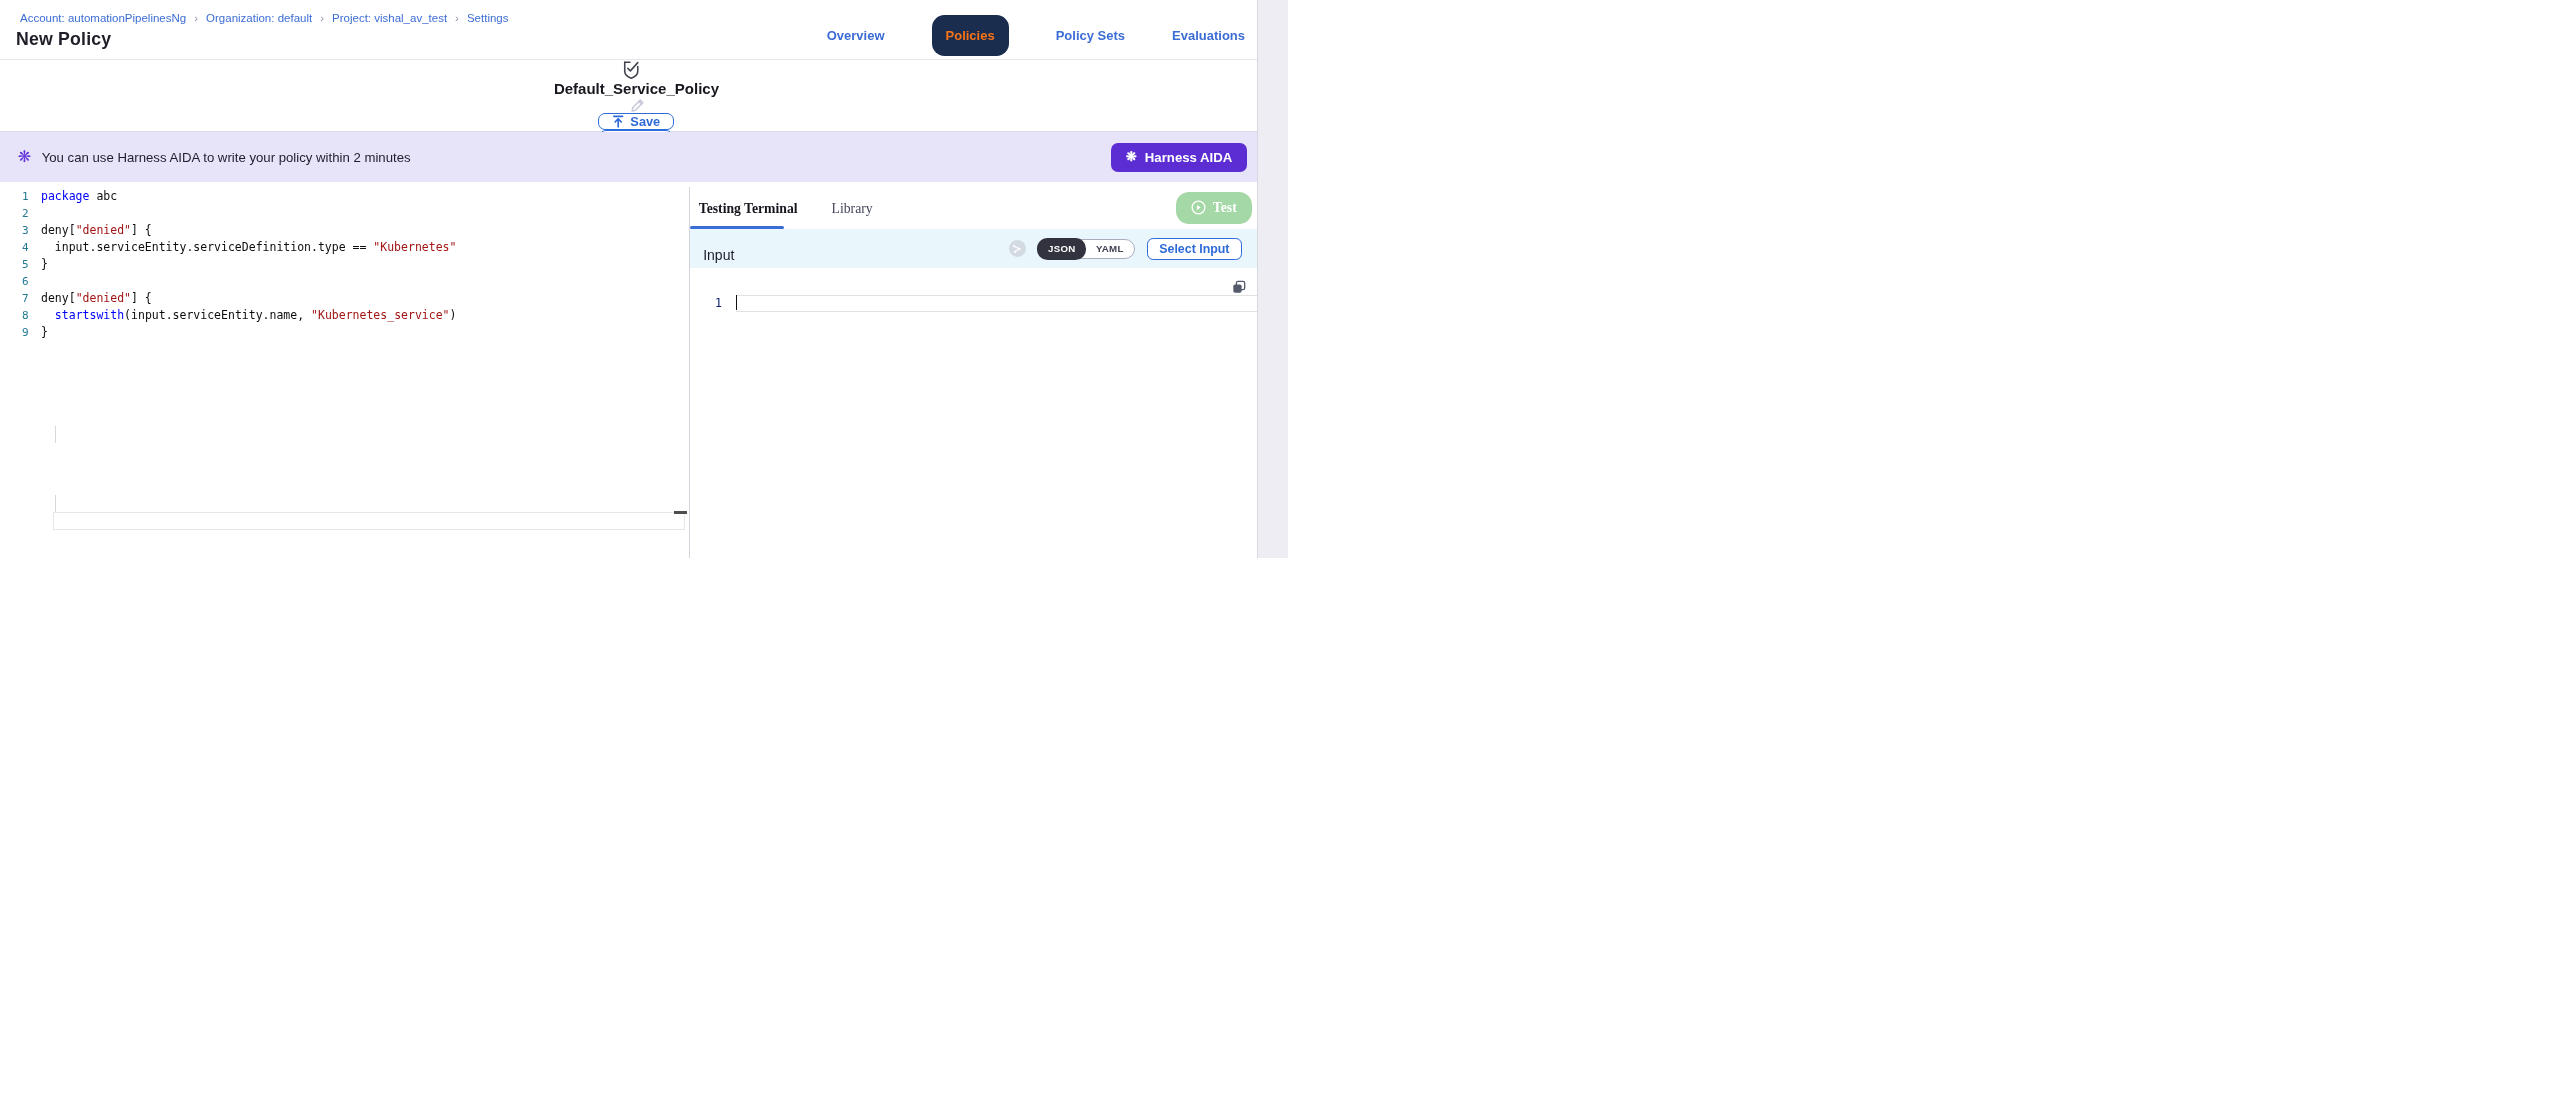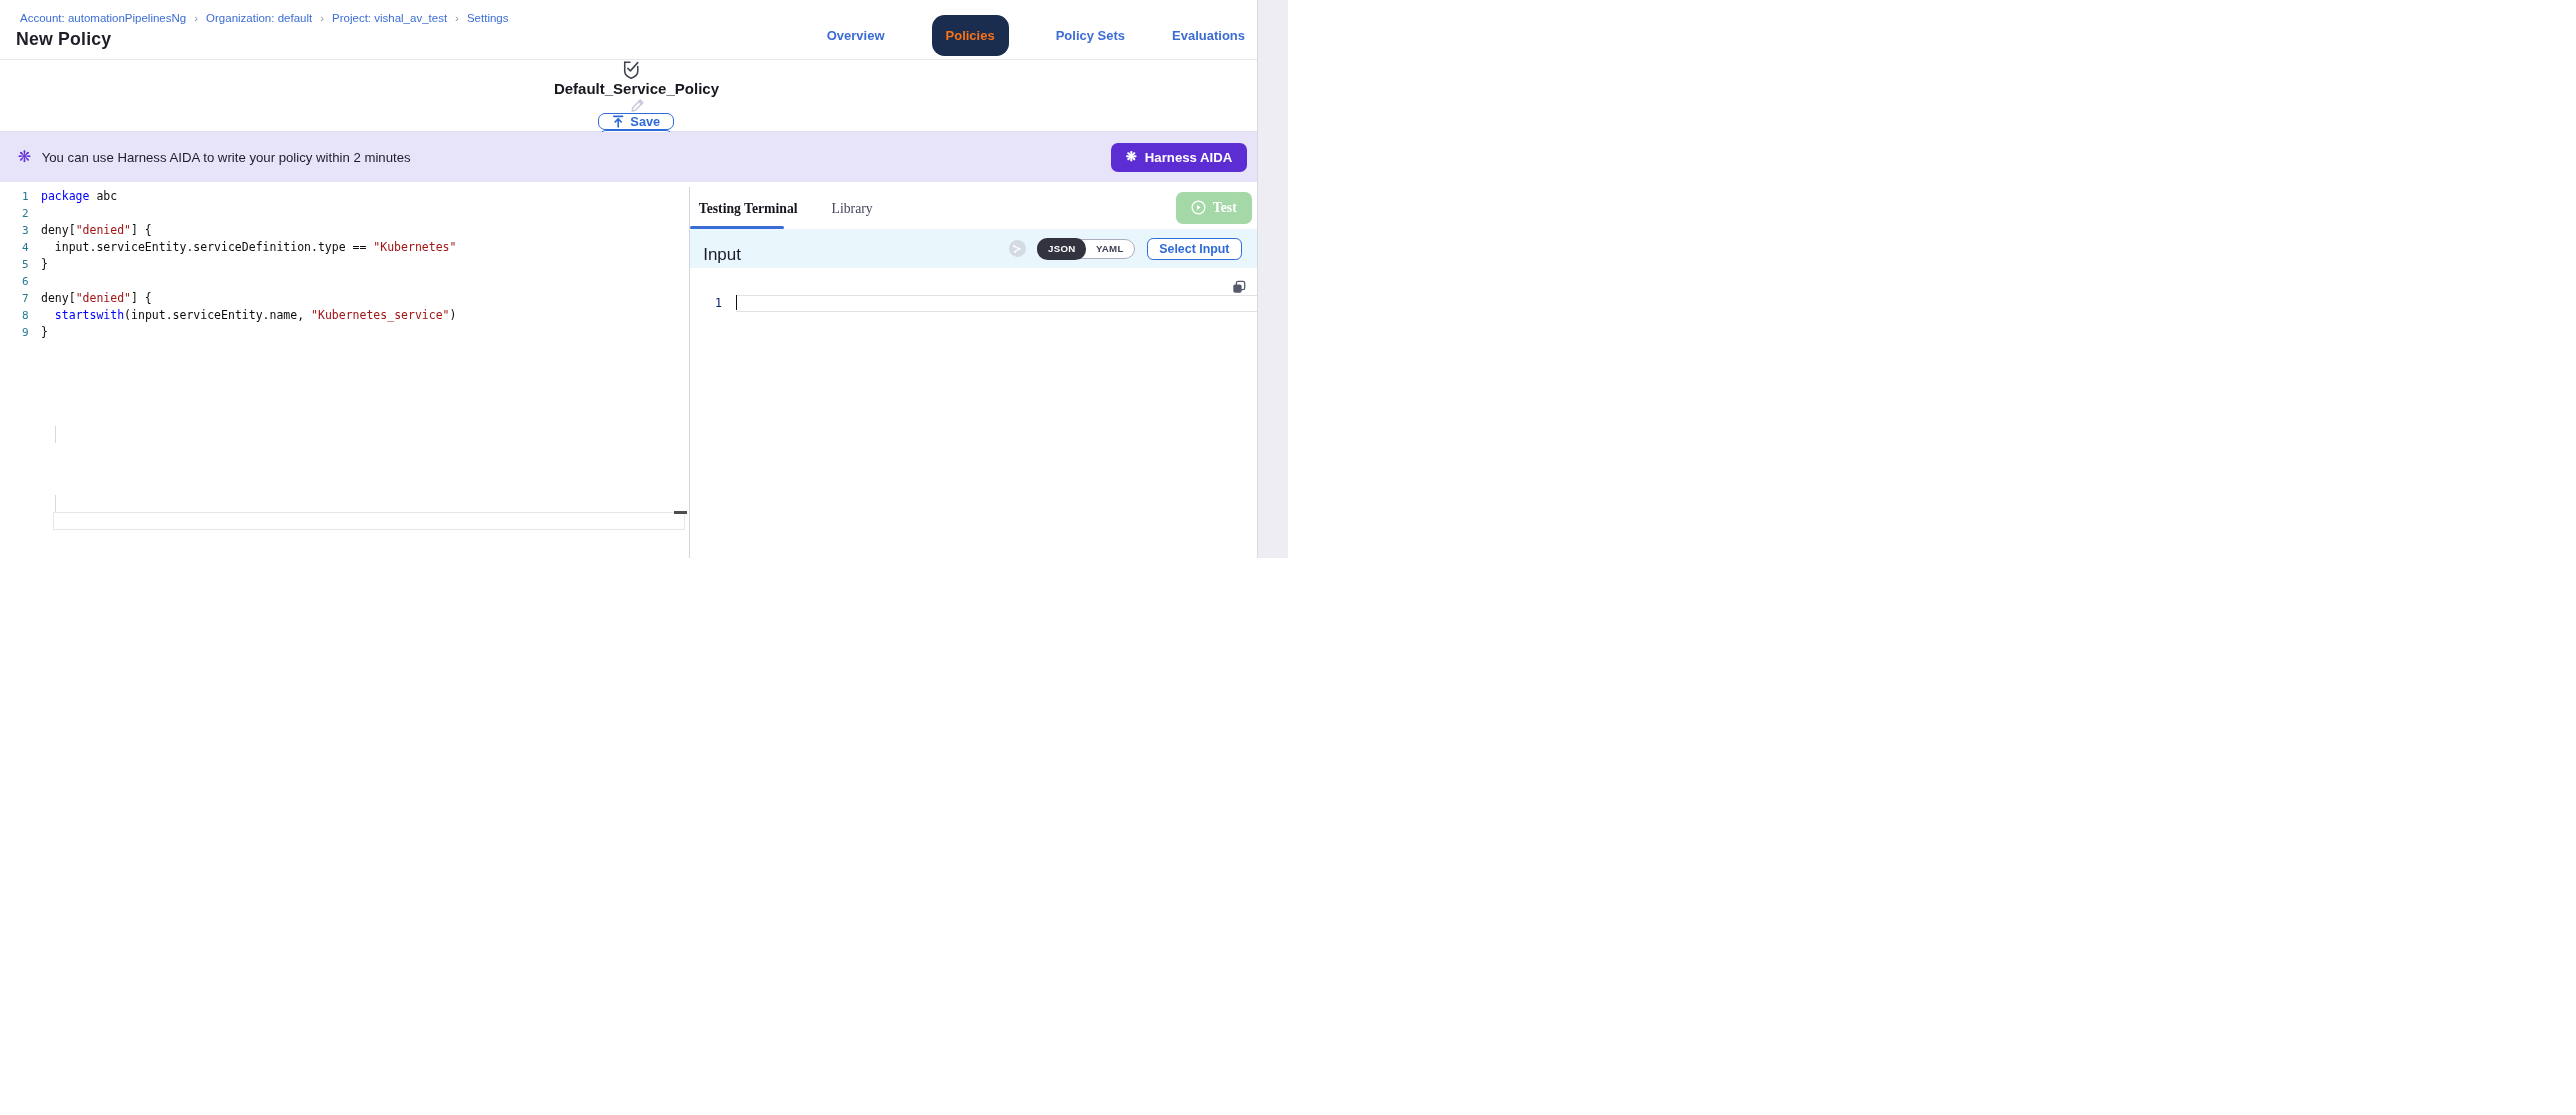--- a/index.html
+++ b/index.html
@@ -52,23 +52,23 @@
   .ruler-dash{position:absolute;left:674px;top:323px;width:13.2px;height:2.6px;background:#4d4d4d;}
   .indent-guide{position:absolute;left:55px;width:0.9px;height:17px;background:#d8d8d8;}
   .panel-divider{position:absolute;left:689px;top:187px;width:0.9px;height:371px;background:#d4d4dc;}
 
   
   .terminal{position:absolute;left:690px;top:188px;width:567px;height:370px;background:#fff;}
   .term-tabs{position:relative;height:41px;display:flex;align-items:center;gap:34px;padding-left:8.8px;font-family:Liberation Serif, serif;}
   .term-tab{font-size:13.7px;color:#43465a;font-weight:500;cursor:pointer;}
   .term-tab.active{font-weight:700;color:#15151d;}
   .tab-underline{position:absolute;left:0;bottom:0;width:94px;height:2.6px;background:#3a6dd8;border-radius:1.8px;}
-  .test-btn{position:absolute;right:5.3px;top:3.5px;display:flex;align-items:center;gap:7px;height:32px;padding:0 15px;background:var(--green);border:none;border-radius:7px;color:#fff;font-size:13.7px;font-weight:700;cursor:default;font-family:inherit;}
+  .test-btn{position:absolute;right:5.3px;top:3.5px;display:flex;align-items:center;gap:7px;height:32px;padding:0 15px;background:var(--green);border:none;border-radius:13px;color:#fff;font-size:13.7px;font-weight:700;cursor:default;font-family:inherit;}
   .input-band{height:39px;background:var(--band);display:flex;align-items:center;padding:0 15px 0 13.2px;gap:11.5px;}
-  .input-title{font-size:17px;color:#1c1c28;margin-top:13px;}
+  .input-title{font-size:14px;color:#1c1c28;margin-top:13px;}
   .circle-icon{width:17px;height:17px;border-radius:50%;background:#d4dae2;display:flex;align-items:center;justify-content:center;cursor:pointer;}
   .fmt-toggle{display:flex;align-items:center;height:20px;border:0.9px solid #abacbe;border-radius:10.6px;background:#fff;}
   .fmt-seg{font-size:9.7px;font-weight:700;padding:0 10.6px;height:20px;display:flex;align-items:center;color:#3f4152;cursor:pointer;letter-spacing:0.3px;}
   .fmt-seg.selected{background:#32333e;color:#fff;border-radius:10.6px;margin:-0.9px;height:22px;}
   .select-input-btn{height:22px;padding:0 11.5px;border:1.3px solid var(--blue-btn);border-radius:6.2px;background:#fff;color:var(--blue-btn);font-size:12.4px;font-weight:600;cursor:pointer;font-family:inherit;}
   .input-editor{position:relative;height:290px;font-family:"DejaVu Sans Mono","Liberation Mono",monospace;}
   .ie-curline{position:absolute;left:46px;right:0;top:26.5px;height:17.7px;border-top:0.9px solid #e2e2e2;border-bottom:0.9px solid #e2e2e2;}
   .ie-ln{position:absolute;left:0;top:26.5px;width:32px;height:17.7px;line-height:17.7px;text-align:right;color:var(--ln-active);font-size:11.5px;}
   .ie-cursor{position:absolute;left:46px;top:27px;width:1.3px;height:15px;background:#101010;}
   .copy-icon{position:absolute;right:10.6px;top:11.5px;cursor:pointer;display:flex;}

